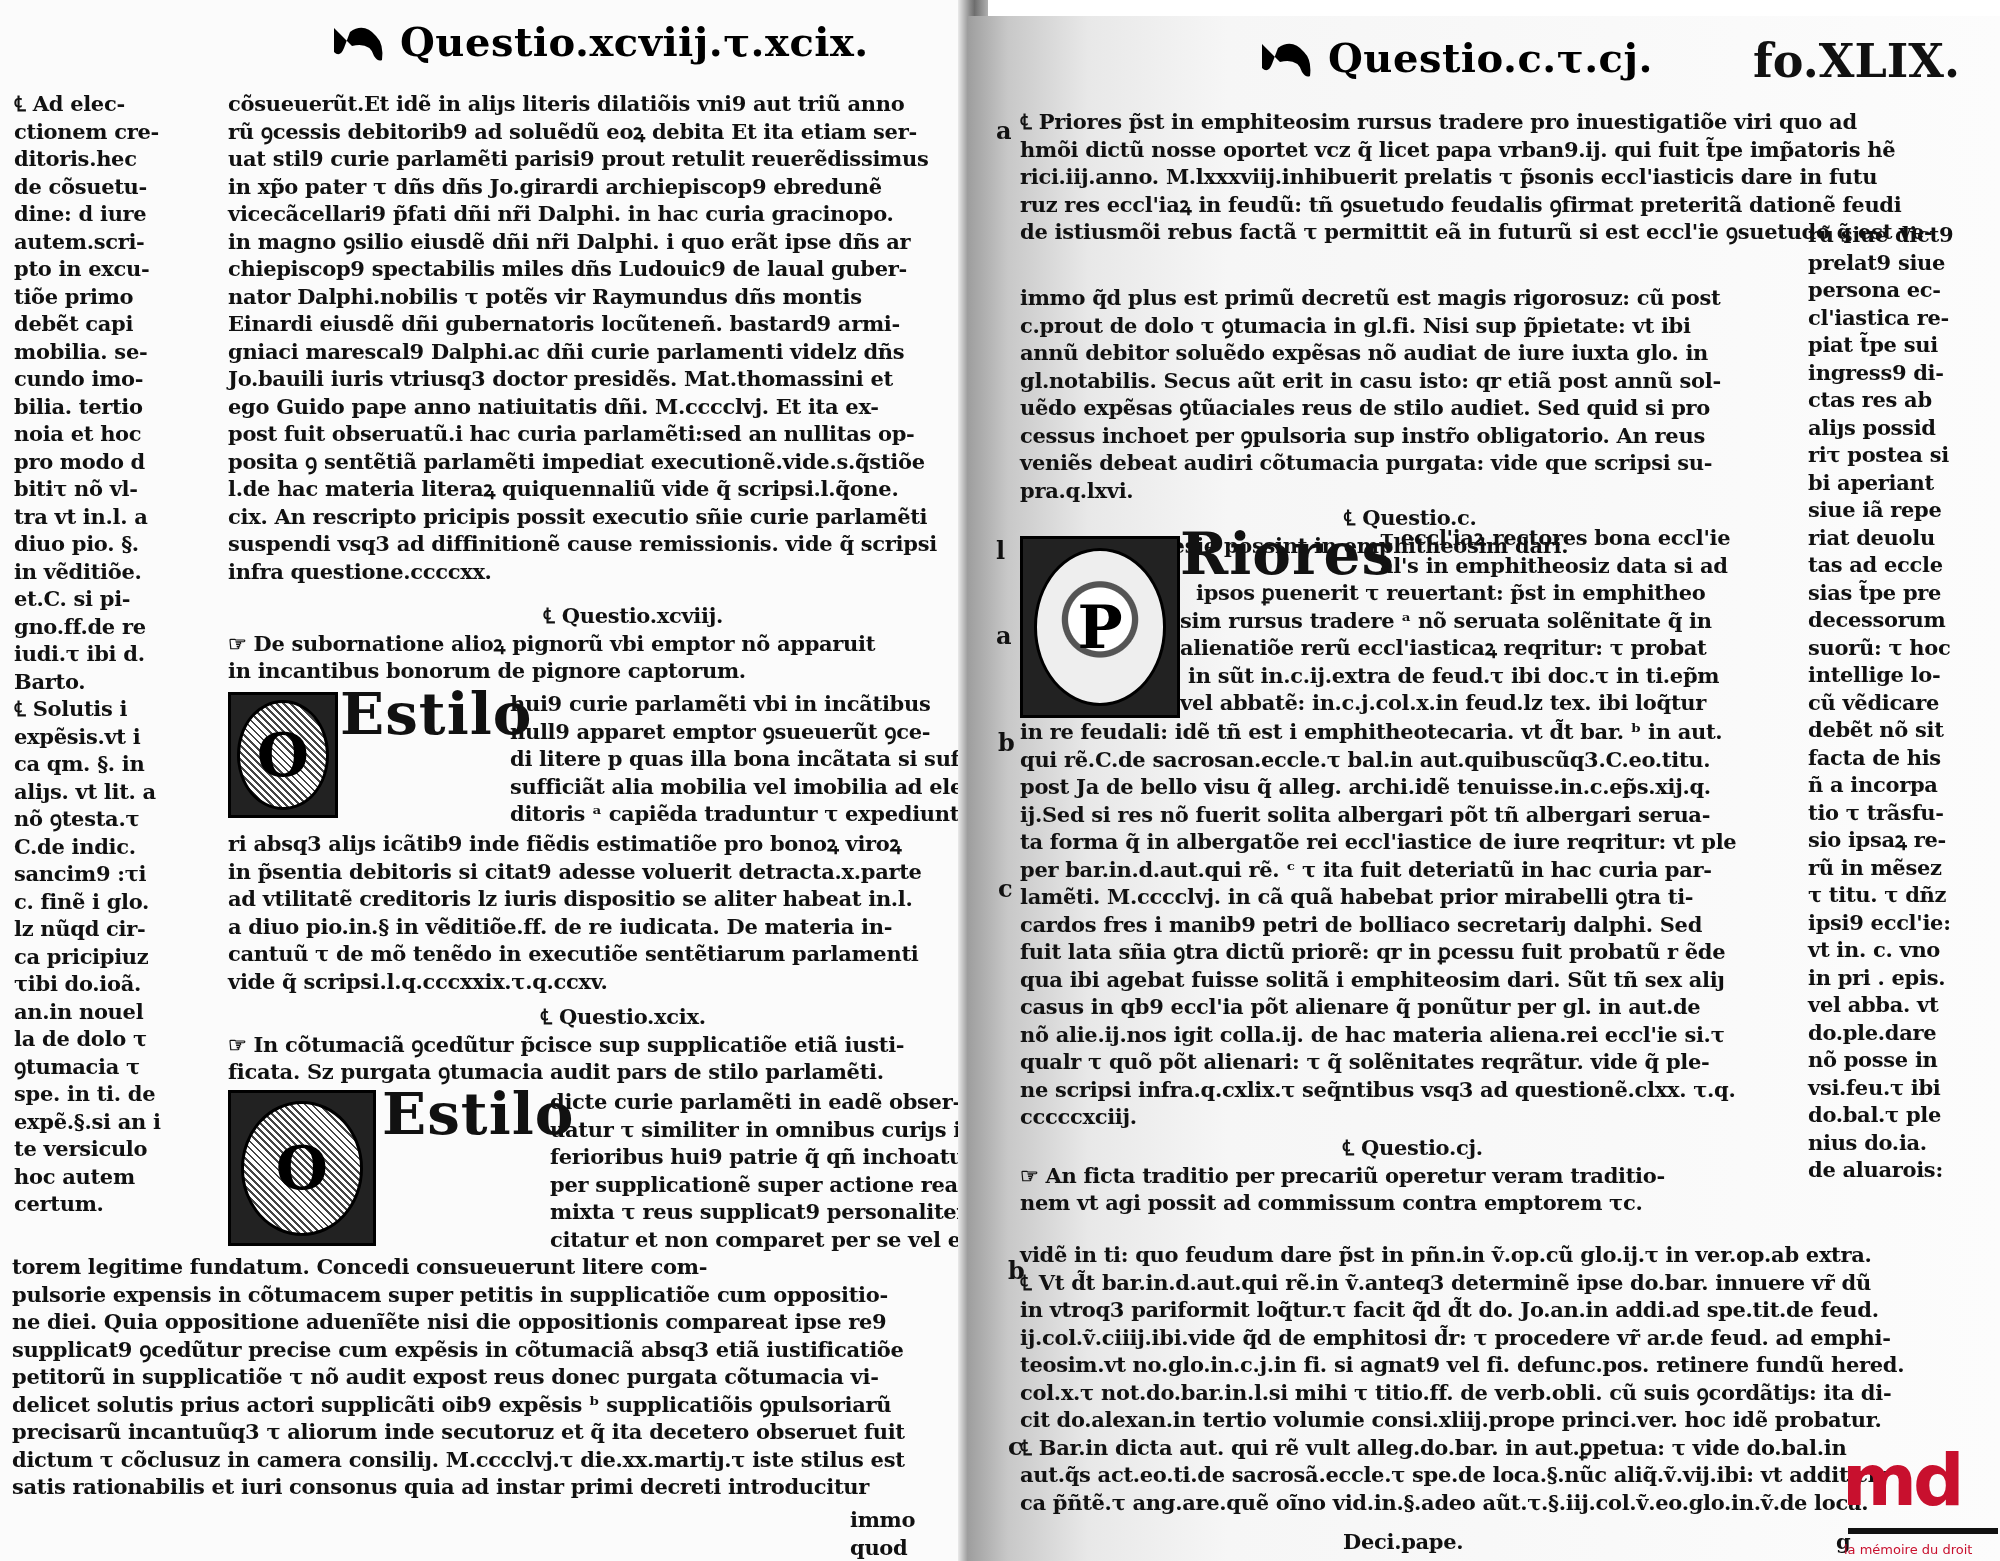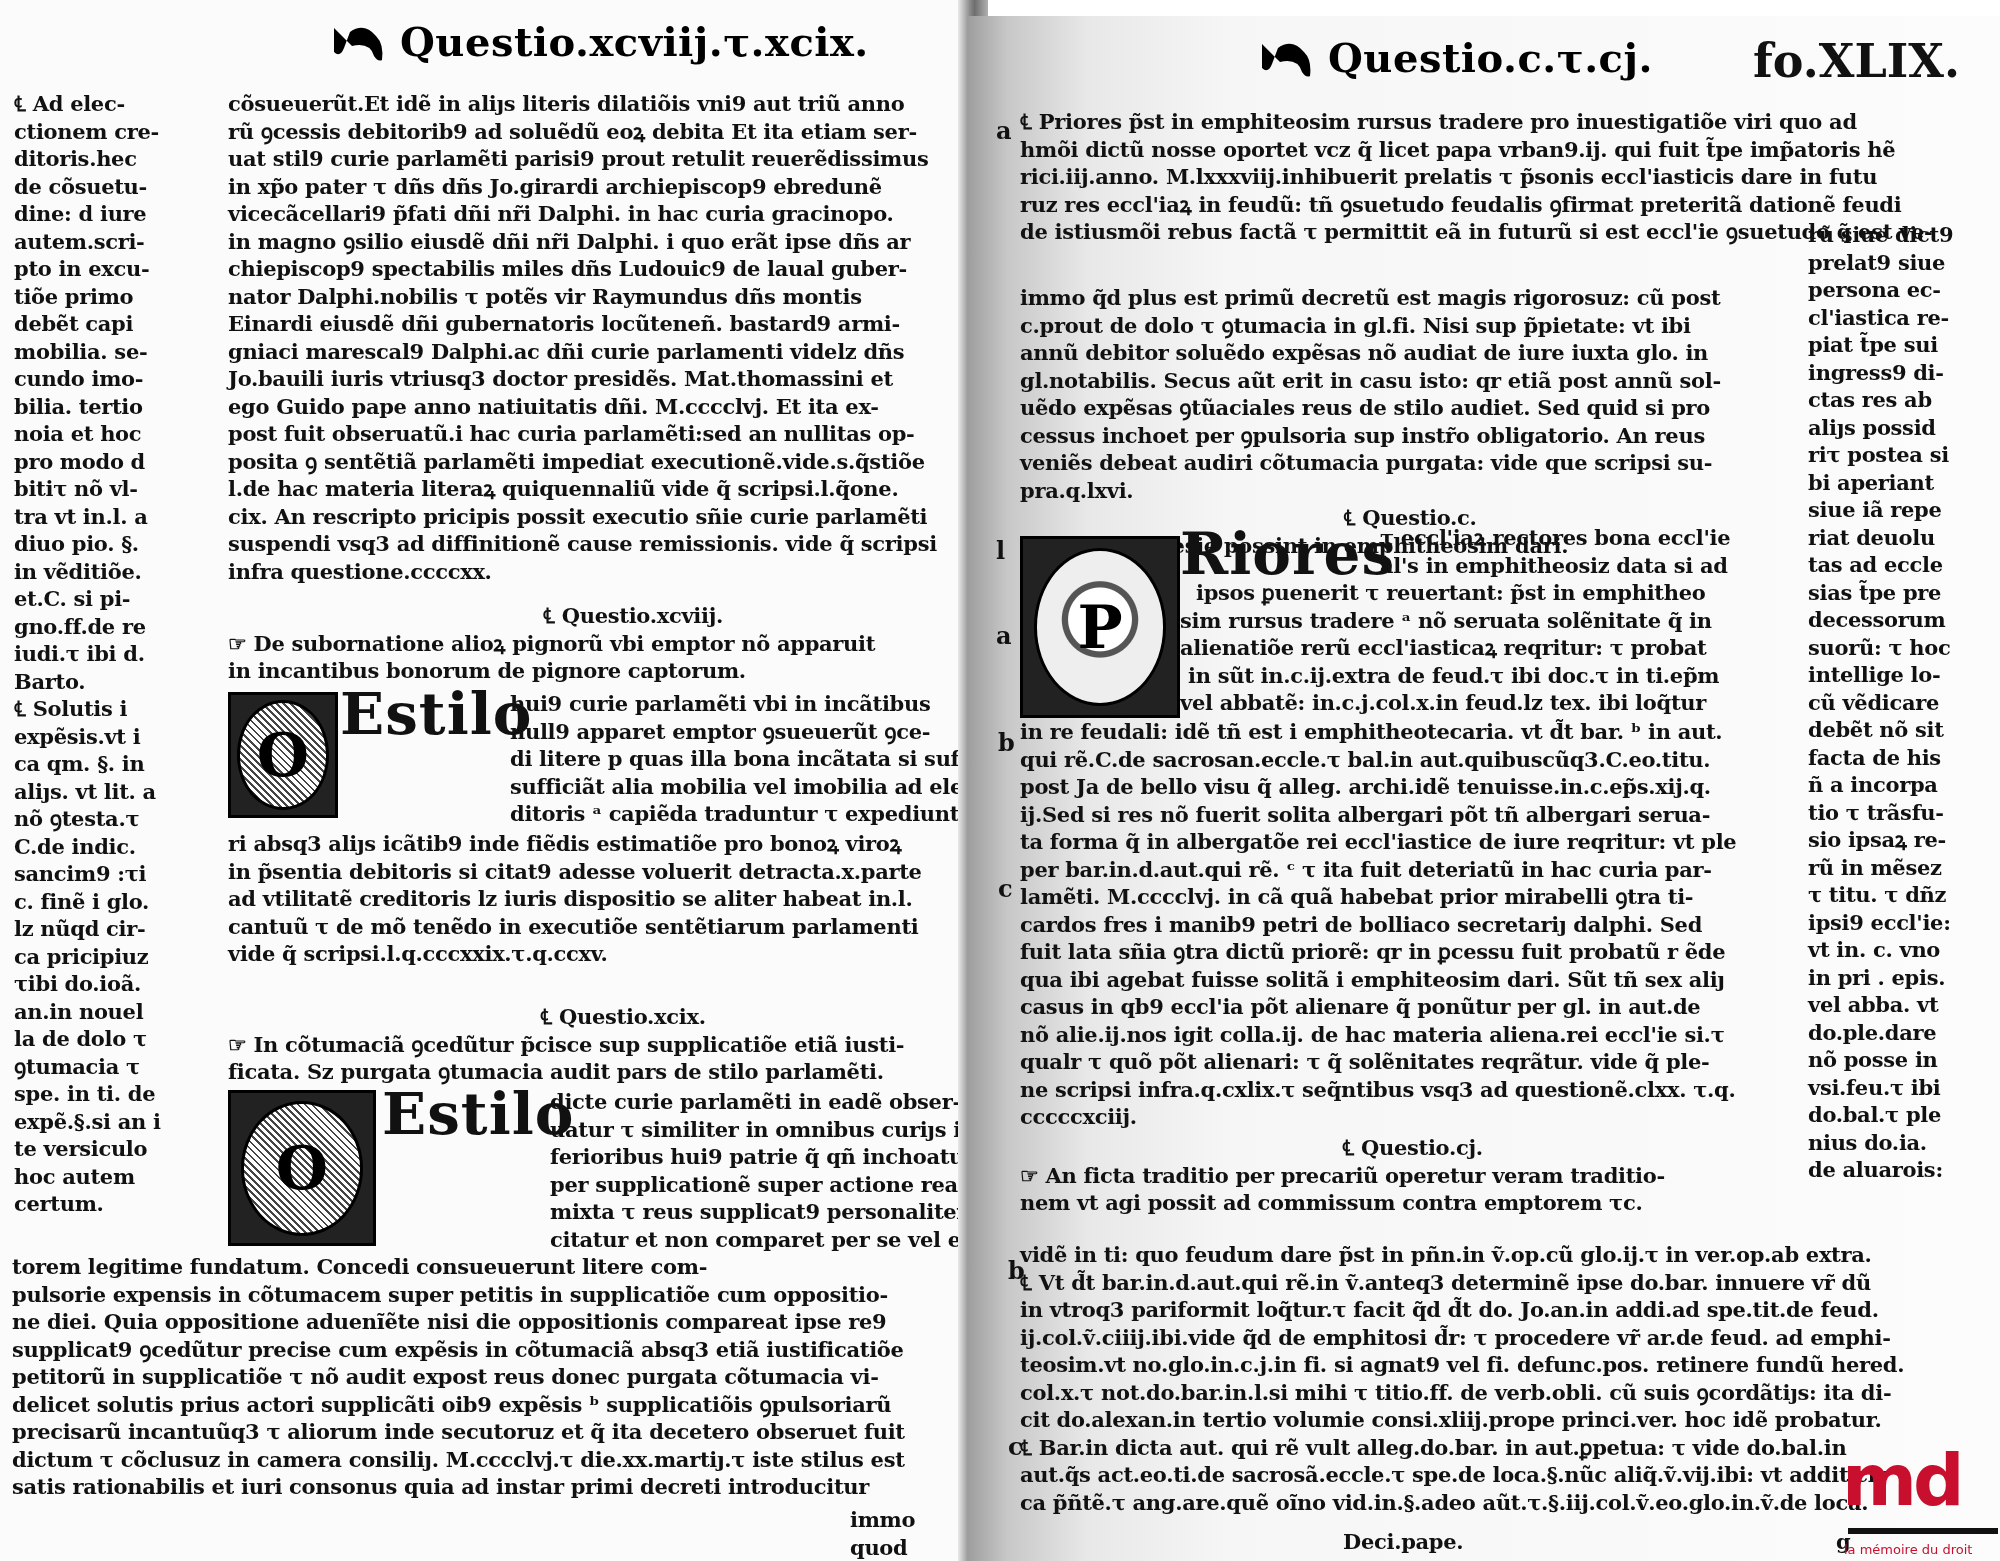--- a/index.html
+++ b/index.html
@@ -168,20 +168,21 @@
       <p>hui9 curie parlamẽti vbi in incãtibus</p>
       <p>null9 apparet emptor ꝯsueuerũt ꝯce-</p>
       <p>di litere p quas illa bona incãtata si sufficiãt: τ sinõ</p>
       <p>sufficiãt alia mobilia vel imobilia ad electionez cre</p>
       <p>ditoris ᵃ capiẽda traduntur τ expediuntur credito-</p>
     </div>
   <div class="col" id="q98-body" style="left:228px; top:830px; width:730px;">
       <p>ri absq3 aliȷs icãtib9 inde fiẽdis estimatiõe pro bonoꝝ viroꝝ</p>
       <p>in p̃sentia debitoris si citat9 adesse voluerit detracta.x.parte</p>
       <p>ad vtilitatẽ creditoris lz iuris dispositio se aliter habeat in.l.</p>
+      <p>a diuo pio.in.§ in vẽditiõe.ff. de re iudicata. De materia in-</p>
       <p>cantuũ τ de mõ tenẽdo in executiõe sentẽtiarum parlamenti</p>
       <p>vide q̃ scripsi.l.q.cccxxix.τ.q.ccxv.</p>
     </div>
 
   <div class="col" style="left:228px; top:1003px; width:730px;">
     <p class="center" style="padding-left:60px;">℄ Questio.xcix.</p>
     <div id="q99-summary">
         <p>☞ In cõtumaciã ꝯcedũtur p̃cisce sup supplicatiõe etiã iusti-</p>
         <p>ficata. Sz purgata ꝯtumacia audit pars de stilo parlamẽti.</p>
       </div>

